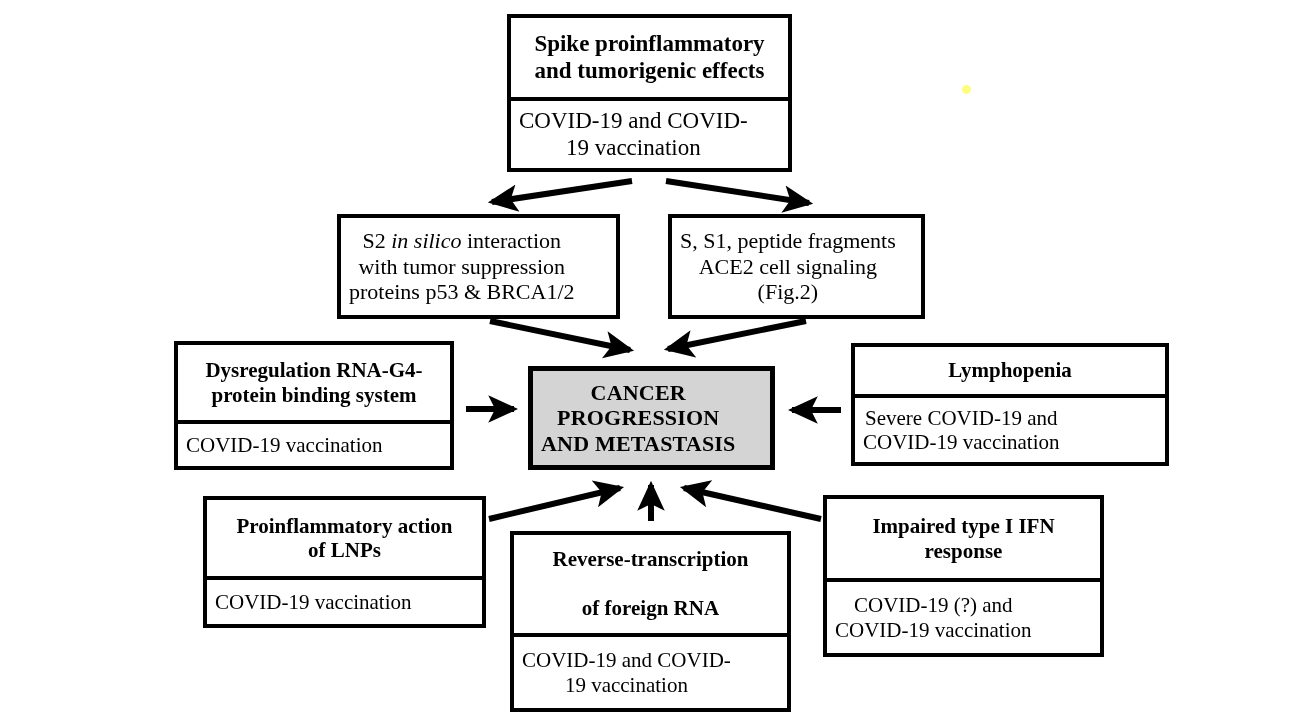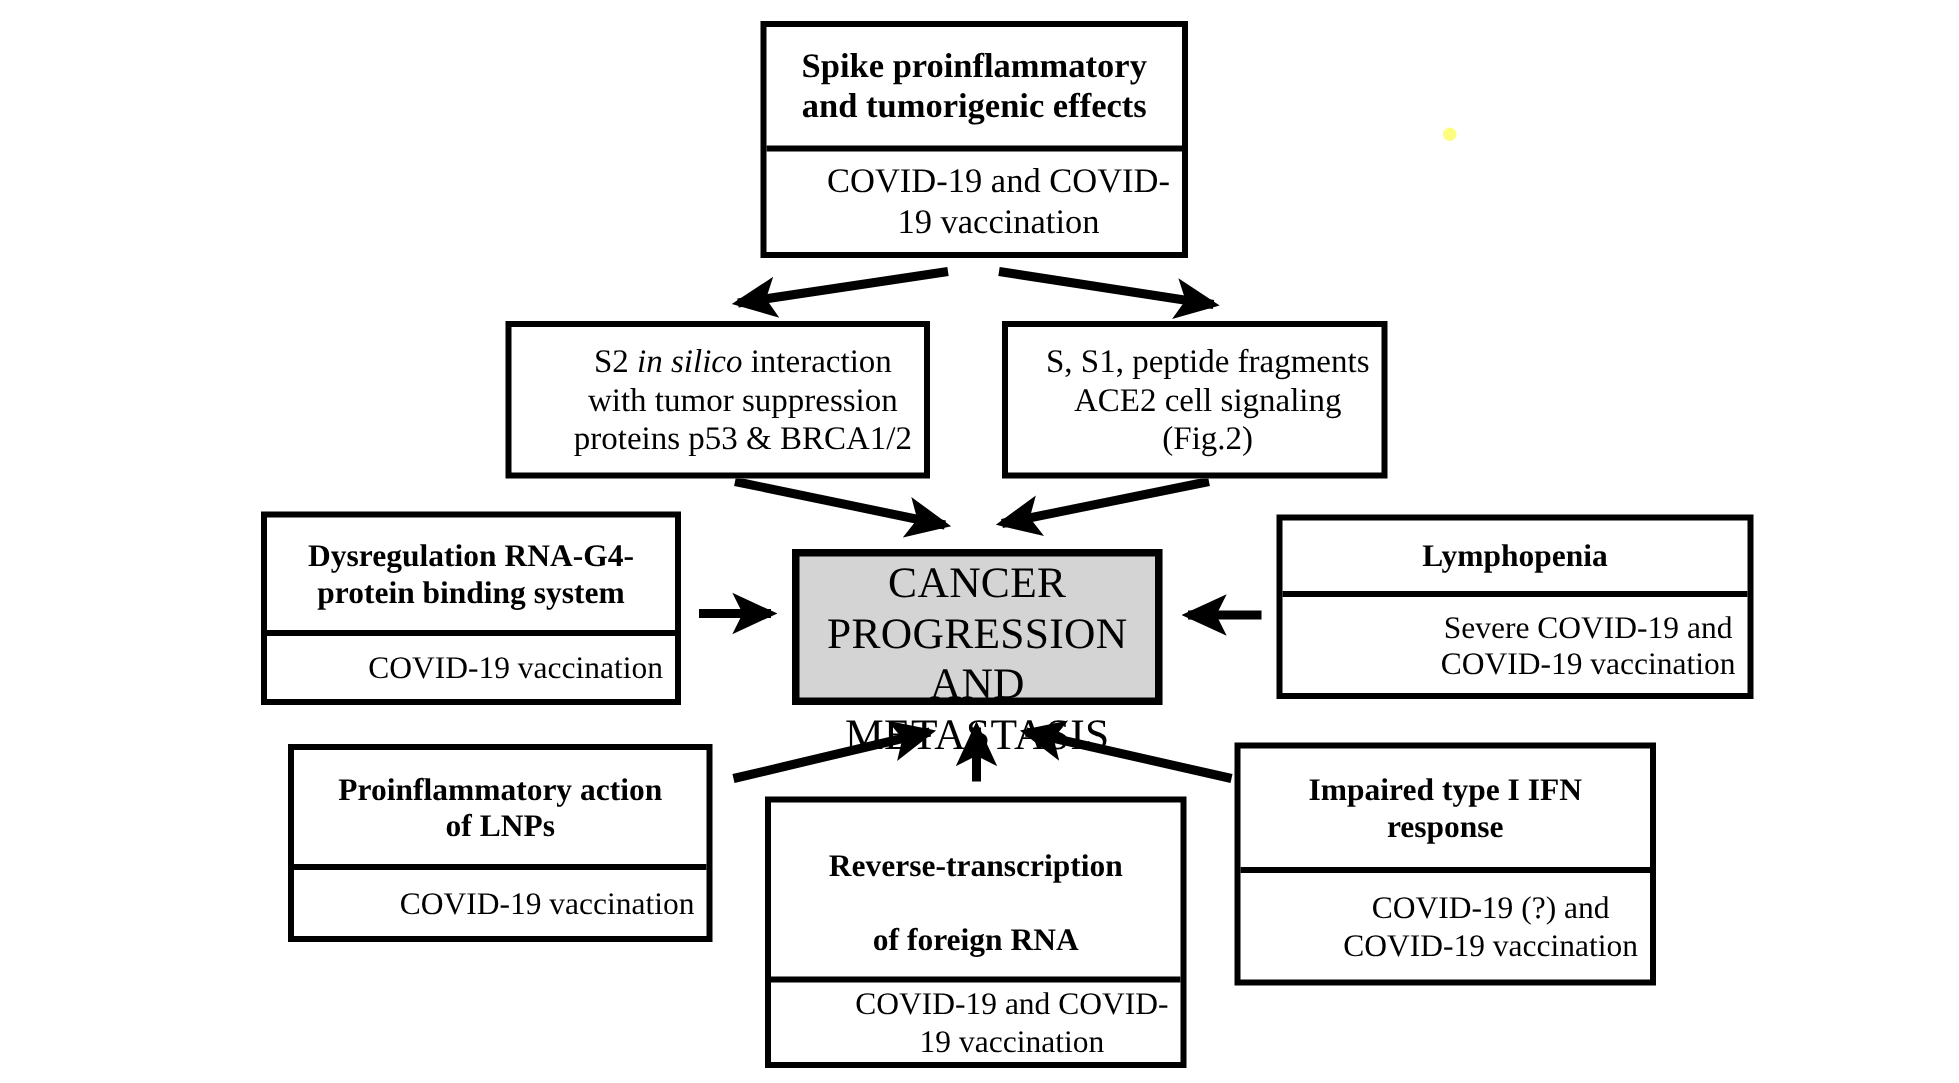--- a/index.html
+++ b/index.html
@@ -38,56 +38,56 @@
   }
   .box .sec-div {
     height: 4px;
     background: #000000;
     flex: 0 0 auto;
   }
   .box .sec-bot {
     box-sizing: border-box;
     display: flex;
     align-items: center;
-    justify-content: flex-end;
+    justify-content: flex-start;
     text-align: center;
     font-weight: normal;
     line-height: 1.16;
     padding: 2px 8px;
   }
 
   
   #box-spike      { left: 507px; top: 14px;  width: 285px; height: 158px; }
   #box-spike .sec-top { height: 79px; font-size: 23px; }
   #box-spike .sec-bot { flex: 1;     font-size: 23px; }
 
   #box-s2         { left: 337px; top: 214px; width: 283px; height: 105px; }
   #box-s2 .only   { flex: 1; font-size: 22px; }
 
   #box-ace2       { left: 668px; top: 214px; width: 257px; height: 105px; }
   #box-ace2 .only { flex: 1; font-size: 22px; }
 
   #box-center     { left: 528px; top: 366px; width: 247px; height: 104px;
                     background: #d4d4d4; border-width: 5px; }
-  #box-center .only { flex: 1; font-size: 29px; font-weight: normal; letter-spacing: .2px; }
+  #box-center .only { flex: 1; font-size: 22px; font-weight: bold; letter-spacing: .2px; }
 
   #box-dysreg     { left: 174px; top: 341px; width: 280px; height: 129px; }
   #box-dysreg .sec-top { height: 75px; font-size: 21px; }
   #box-dysreg .sec-bot { flex: 1;     font-size: 21px; }
 
   #box-lympho     { left: 851px; top: 343px; width: 318px; height: 123px; }
   #box-lympho .sec-top { height: 47px; font-size: 21px; }
   #box-lympho .sec-bot { flex: 1;     font-size: 21px; }
 
-  #box-lnp        { left: 192px; top: 496px; width: 283px; height: 132px; }
+  #box-lnp        { left: 203px; top: 496px; width: 283px; height: 132px; }
   #box-lnp .sec-top { height: 76px; font-size: 21px; }
   #box-lnp .sec-bot { flex: 1;     font-size: 21px; }
 
   #box-rt         { left: 510px; top: 531px; width: 281px; height: 181px; }
-  #box-rt .sec-top { height: 98px; font-size: 21px; margin-top: 18px; }
+  #box-rt .sec-top { height: 98px; font-size: 21px; }
   #box-rt .sec-bot { flex: 1;     font-size: 21px; }
 
   #box-ifn        { left: 823px; top: 495px; width: 281px; height: 162px; }
   #box-ifn .sec-top { height: 79px; font-size: 21px; }
   #box-ifn .sec-bot { flex: 1;     font-size: 21px; }
 
   #arrows {
     position: absolute;
     left: 0; top: 0;
     width: 1306px; height: 722px;

